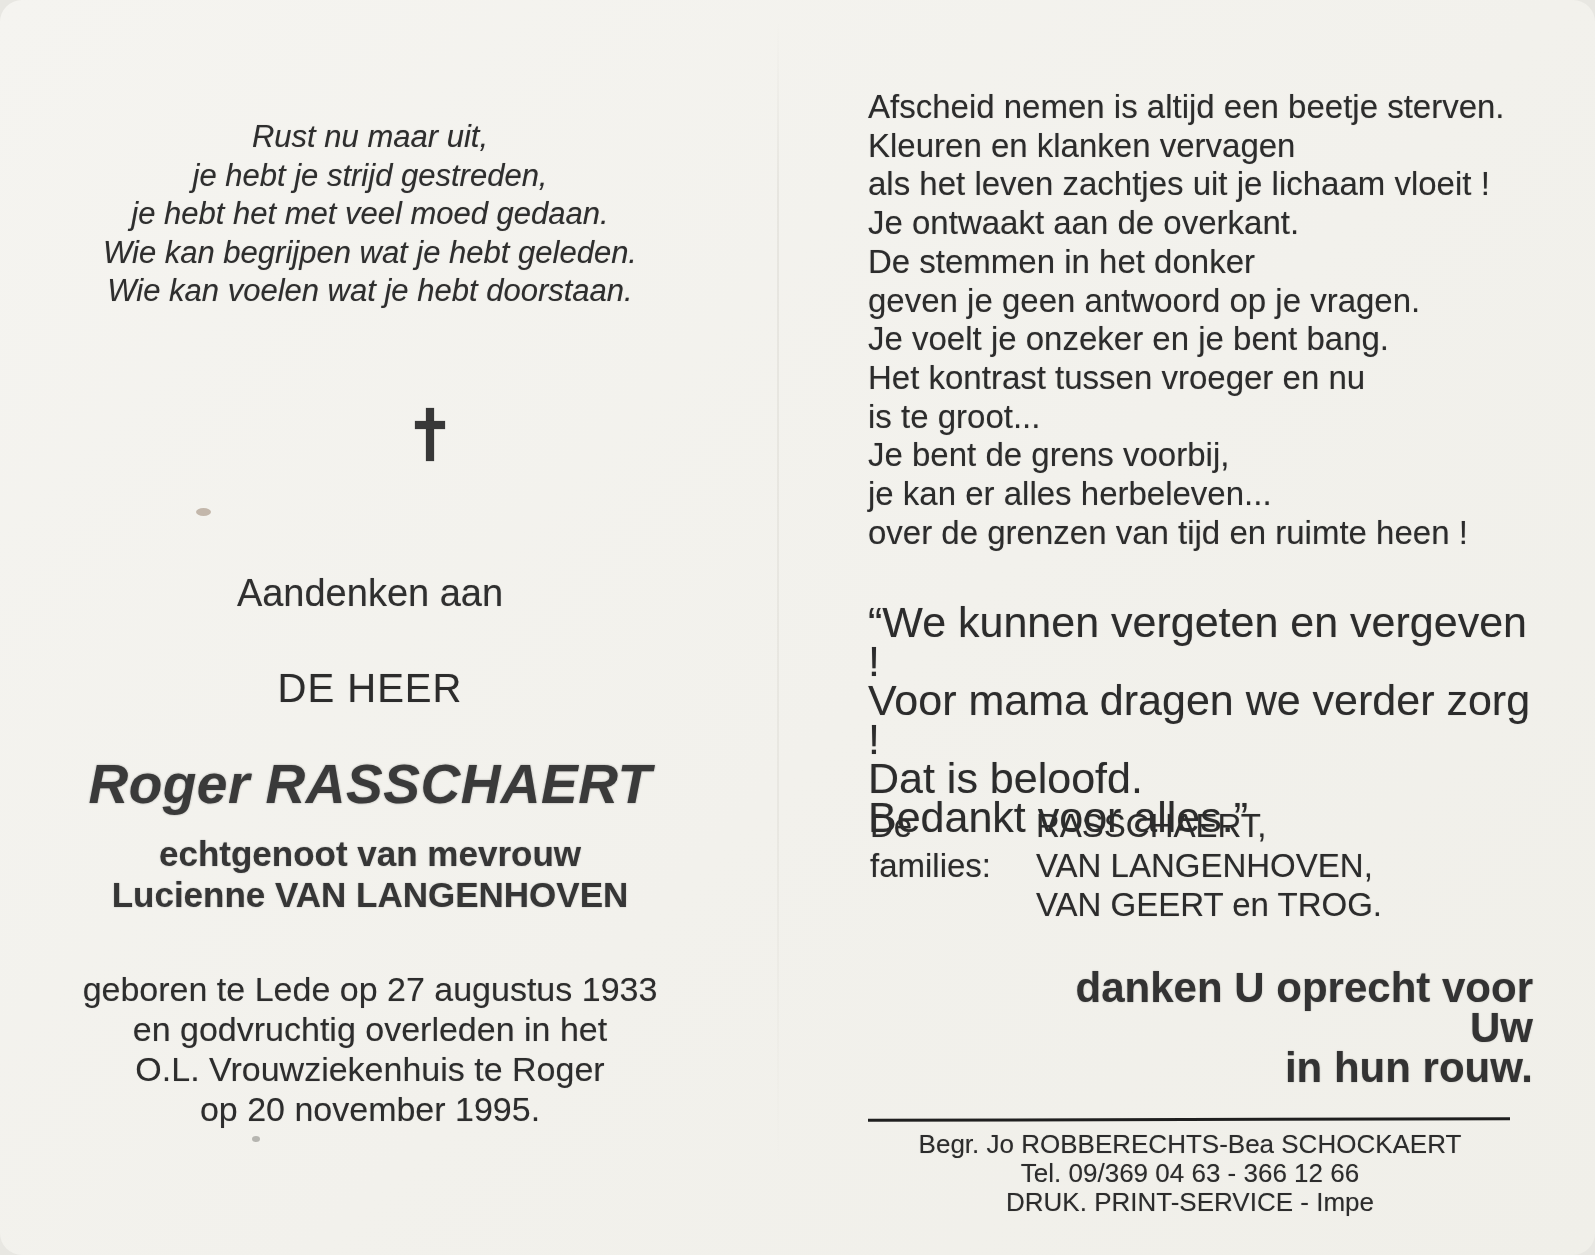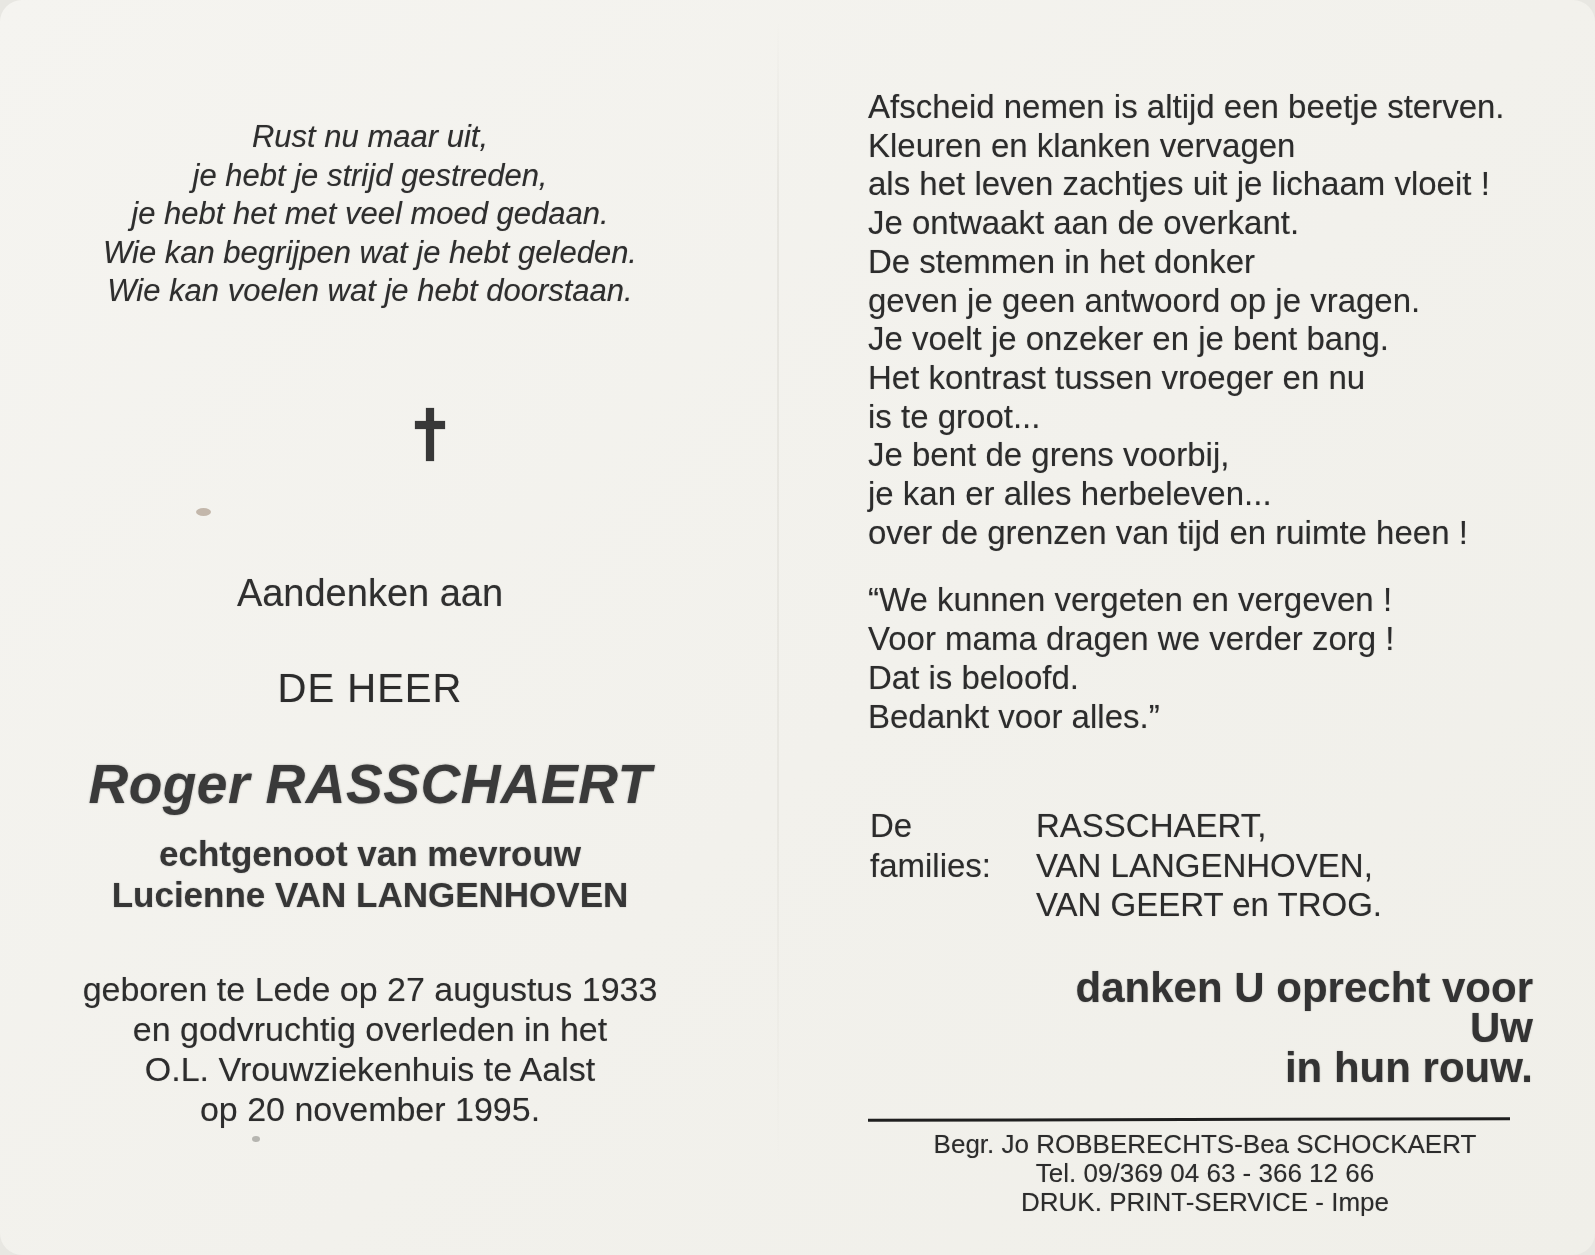--- a/index.html
+++ b/index.html
@@ -101,22 +101,22 @@
   }
   .farewell-poem {
     position: absolute;
     left: 0; top: 88px; width: 100%;
     font-size: 33px;
     line-height: 38.7px;
     color: #2c2c2c;
   }
   .family-quote {
     position: absolute;
-    left: 0; top: 580px; width: 100%;
-    font-size: 33px;
+    left: 0; top: 603px; width: 100%;
+    font-size: 43px;
     line-height: 39px;
     color: #2c2c2c;
   }
   .families-block {
     position: absolute;
     left: 2px; top: 806px; width: 100%;
     font-size: 33px;
     line-height: 39.5px;
     color: #2c2c2c;
     display: flex;
@@ -134,21 +134,21 @@
   }
   .footer-rule {
     position: absolute;
     left: 0; top: 1118px;
     width: 642px; height: 3px;
     background: #1f1f1f;
     transform: rotate(-0.15deg);
   }
   .footer-block {
     position: absolute;
-    left: 37px; top: 1130px; width: 600px;
+    left: 22px; top: 1130px; width: 600px;
     text-align: center;
     font-size: 26px;
     line-height: 29px;
     color: #2c2c2c;
   }
 
   
   .fold-line {
     position: absolute;
     left: 777px; top: 20px;
@@ -198,21 +198,21 @@
     <div class="deceased-name">Roger RASSCHAERT</div>
 
     <div class="spouse-block">
       <div>echtgenoot van mevrouw</div>
       <div>Lucienne VAN LANGENHOVEN</div>
     </div>
 
     <div class="life-block txt">
       <div>geboren te Lede op 27 augustus 1933</div>
       <div>en godvruchtig overleden in het</div>
-      <div>O.L. Vrouwziekenhuis te Aalst</div>
+      <div>O.L. Vrouwziekenhuis te Roger</div>
       <div>op 20 november 1995.</div>
     </div>
 
   </div>
 
   <div class="right-page">
 
     <div class="farewell-poem txt">
       <div>Afscheid nemen is altijd een beetje sterven.</div>
       <div>Kleuren en klanken vervagen</div>

